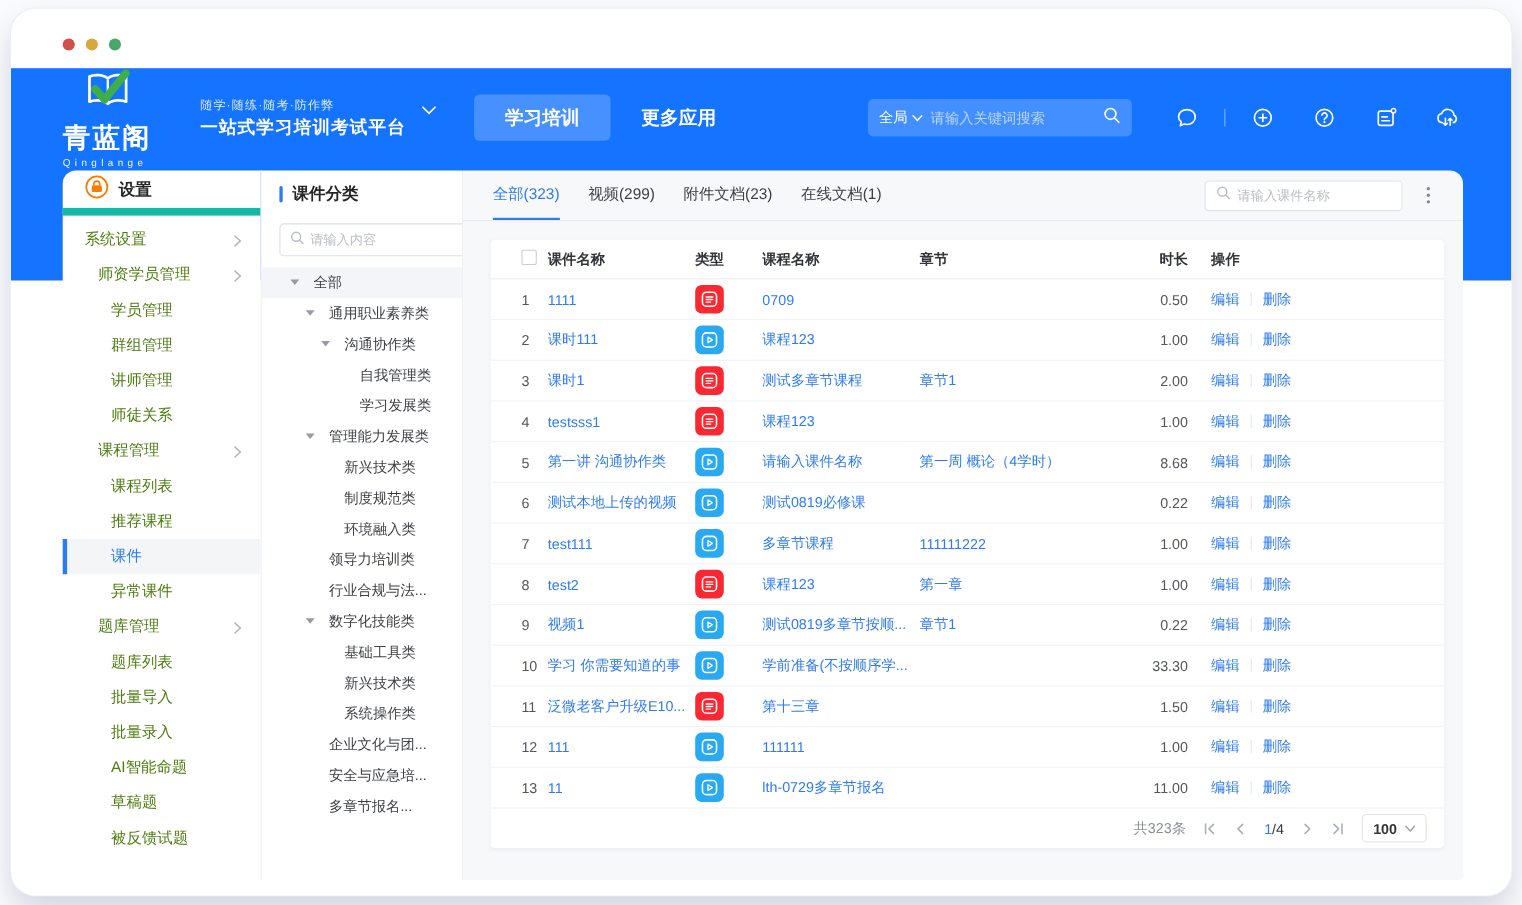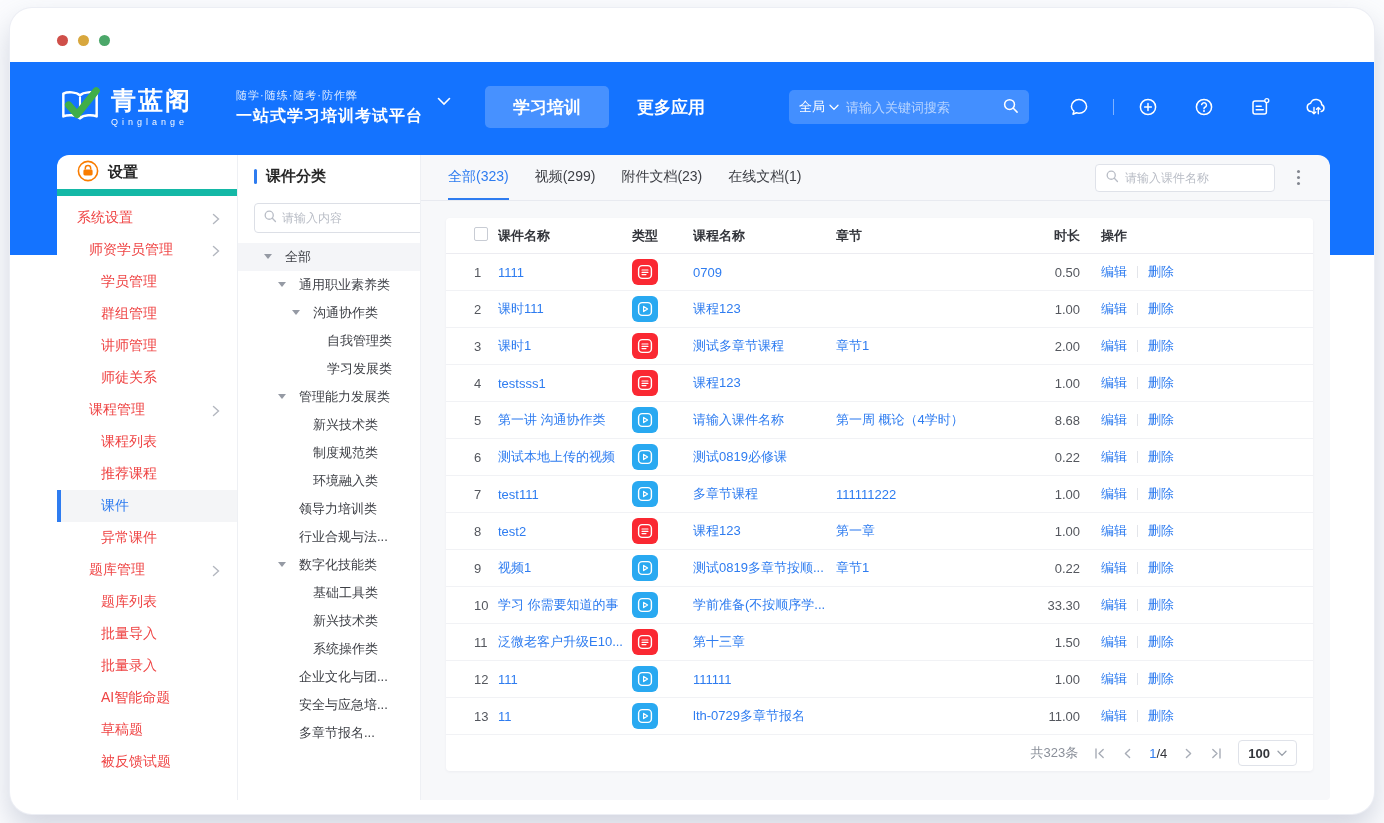--- a/index.html
+++ b/index.html
@@ -8,21 +8,21 @@
 
   
   .traffic { position:absolute; top:27px; left:47px; display:flex; gap:10px; z-index:5; }
   .dot { width:11px; height:11px; border-radius:50%; }
   .dot.r{ background:#cf4f49; } .dot.y{ background:#d8a73d; } .dot.g{ background:#4aa express:none; }
   .dot.g{ background:#4ba769; }
 
   
   .band { position:absolute; left:0; top:54px; width:100%; height:193px; background:#1473ff; }
   .appbar { position:absolute; left:0; top:54px; width:100%; height:90px; display:flex; align-items:center; padding:0 30px 0 47px; color:#fff; }
-  .logo { display:flex; align-items:center; gap:8px; }
+  .logo { display:flex; align-items:center; gap:8px;flex-direction:column; }
   .brandname { font-size:25px; font-weight:bold; letter-spacing:2px; line-height:1; }
   .brandlatin { font-size:9px; letter-spacing:4px; margin-top:4px; opacity:.95; }
   .tagline { margin-left:44px; }
   .tagline .small { font-size:11px; opacity:.85; letter-spacing:1px; }
   .tagline .big { font-size:16px; font-weight:bold; margin-top:3px; letter-spacing:1px; }
   .tag-caret { margin-left:14px; margin-top:-12px; }
   .nav { display:flex; align-items:center; margin-left:34px; }
   .nav-btn { width:124px; height:42px; border-radius:5px; display:flex; align-items:center; justify-content:center; font-size:17px; font-weight:bold; cursor:pointer; }
   .nav-btn.active { background:rgba(255,255,255,.22); }
   .gsearch { margin-left:auto; width:240px; height:34px; background:rgba(255,255,255,.20); border-radius:5px; display:flex; align-items:center; padding:0 10px; gap:7px; }
@@ -30,21 +30,21 @@
   .gsearch input { flex:1; min-width:0; background:transparent; border:none; outline:none; color:#fff; font-size:13px; font-family:inherit; }
   .gsearch input::placeholder { color:rgba(255,255,255,.62); }
   .appicons { display:flex; align-items:center; margin-left:22px; gap:0; }
   .appicon { width:56px; display:flex; justify-content:center; cursor:pointer; }
   .vdiv { width:1px; height:16px; background:rgba(255,255,255,.45); margin:0 6px; }
 
   
   .sidebar { position:absolute; left:47px; top:147px; width:180px; height:645px; background:#fff; border-radius:12px 0 0 12px; z-index:2; }
   .sb-title { height:41px; display:flex; align-items:center; gap:9px; padding-left:20px; border-bottom:7px solid #14b8a6; font-size:15px; font-weight:bold; color:#262626; }
   .sb-list { padding-top:6px; }
-  .sb-item { position:relative; height:32px; display:flex; align-items:center; font-size:14px; color:#ef4444; cursor:pointer; }
+  .sb-item { position:relative; height:32px; display:flex; align-items:center; font-size:14px; color:#4d7c0f; cursor:pointer; }
   .sb-item .chev { position:absolute; right:16px; top:10px; }
   .sb-item.selected { background:#f4f5f7; color:#2e7cf0; }
   .sb-item.selected::before { content:""; position:absolute; left:0; top:0; bottom:0; width:4px; background:#2e7cf0; }
   .hide { visibility:hidden; }
 
   .treepanel { position:absolute; left:227px; top:147px; width:183px; height:645px; background:#fff; border-left:1px solid #eef0f4; z-index:2; }
   .tp-title { height:42px; display:flex; align-items:center; padding-left:16px; font-size:15px; font-weight:bold; color:#262626; }
   .tp-title::before { content:""; width:3px; height:15px; background:#2e7cf0; border-radius:2px; margin-right:9px; }
   .tp-search { display:flex; align-items:center; padding:6px 14px 10px 16px; gap:9px; }
   .tp-input { flex:1; height:30px; border:1px solid #dcdfe6; border-radius:4px; background:#fff; display:flex; align-items:center; padding:0 8px; gap:5px; }

